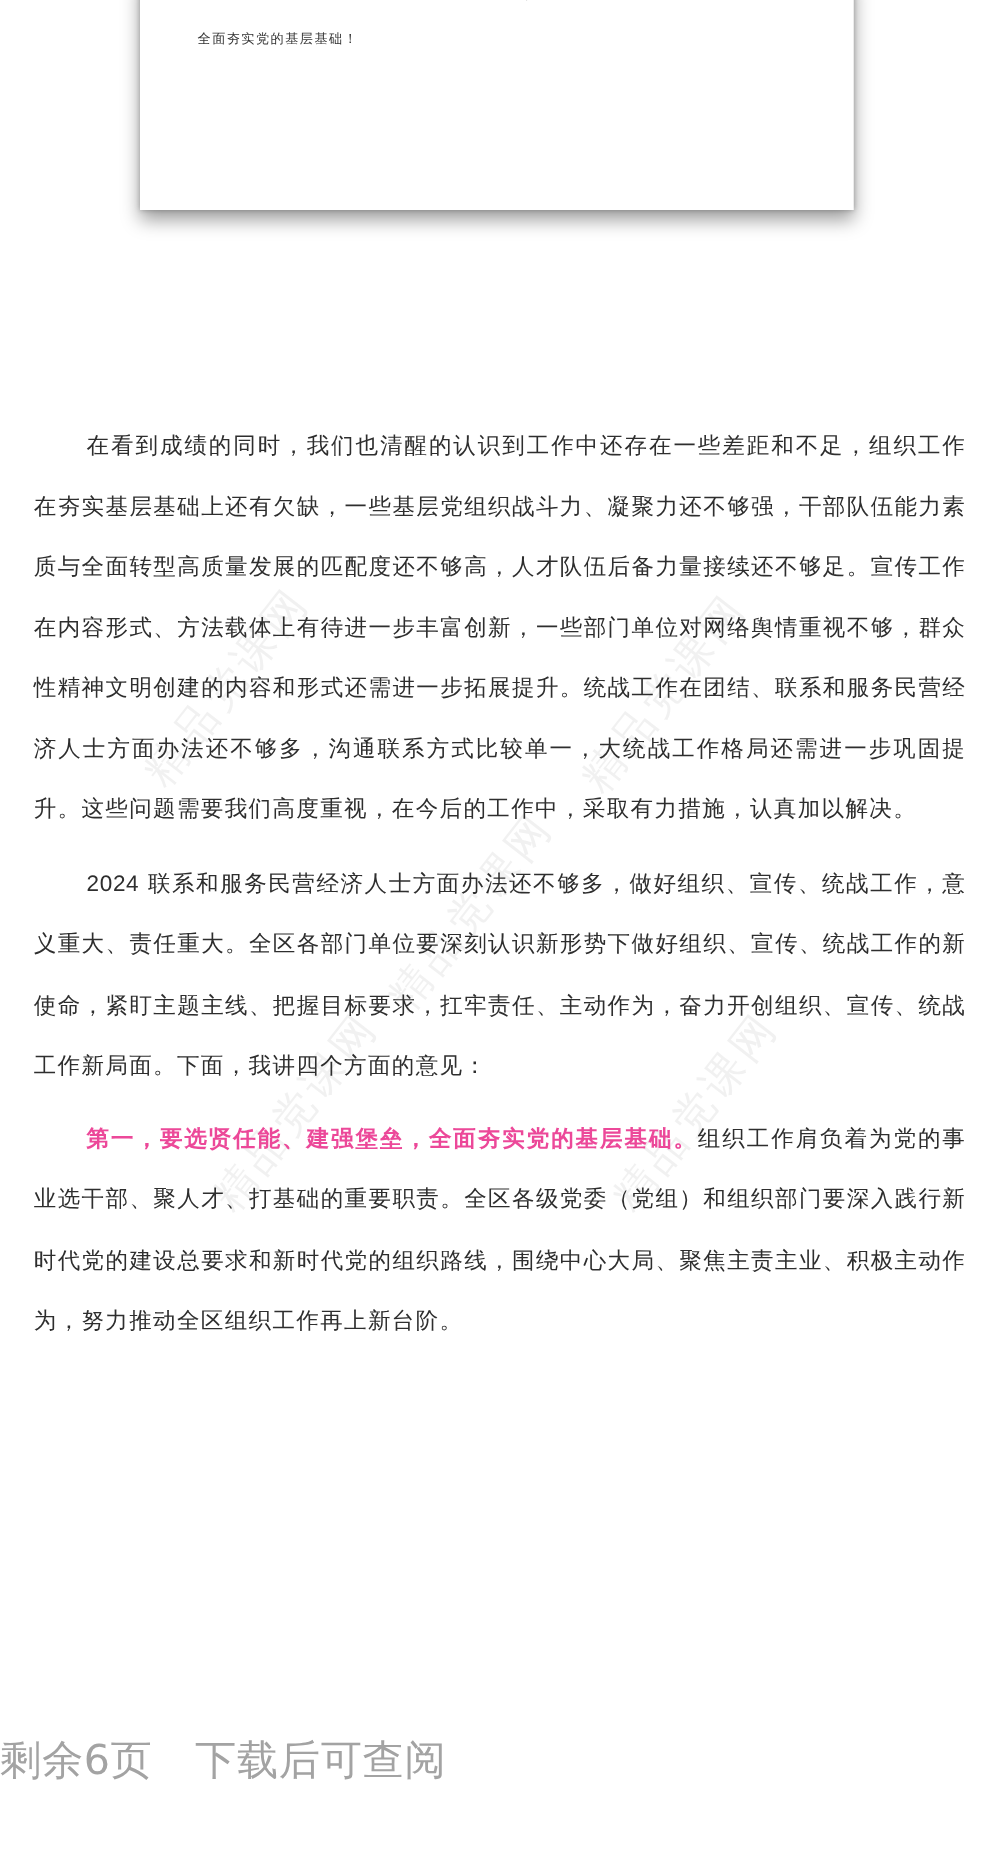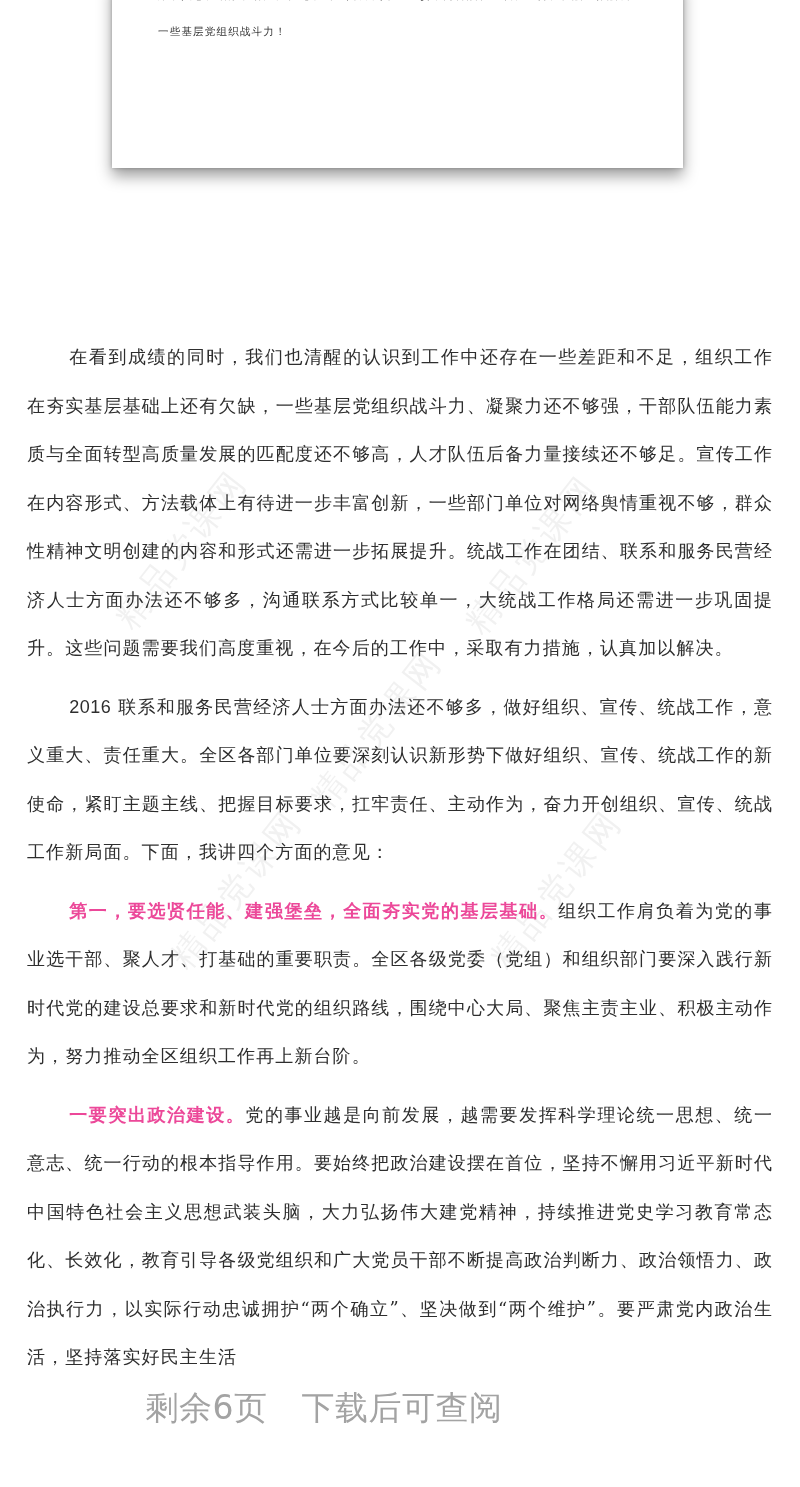--- a/index.html
+++ b/index.html
@@ -80,21 +80,20 @@
       z-index: 1;
       letter-spacing: 4px;
     }
 
     
     .remaining {
       position: absolute;
       left: 0;
       top: 1386px;
       width: 648px;
-      text-align: center;
       font-family: "DejaVu Sans", "Liberation Sans", sans-serif;
       font-size: 33px;
       color: #a3a3a3;
       letter-spacing: 0.5px;
       z-index: 2;
     }
     .remaining .gap {
       display: inline-block;
       width: 34px;
     }
@@ -104,34 +103,31 @@
 
 <div class="watermark" style="left:105px; top:610px;">精品党课网</div>
 <div class="watermark" style="left:455px; top:615px;">精品党课网</div>
 <div class="watermark" style="left:300px; top:790px;">精品党课网</div>
 <div class="watermark" style="left:160px; top:950px;">精品党课网</div>
 <div class="watermark" style="left:480px; top:950px;">精品党课网</div>
 
 <div class="page-card">
   <div class="card-text">
     <span class="card-line" style="margin-top:-14px;">聚了人心、增添了动力。在此，我谨代表中共 x 区委，向奋战在组织、宣传、统战工作战线上</span>
-    <span class="card-line" style="margin-top:6px;">一些基层党组织战斗力！</span>
+    <span class="card-line" style="margin-top:6px;">全面夯实党的基层基础！</span>
   </div>
 </div>
 
 <div class="doc">
   <p>
     <span>在看到成绩的同时，我们也清醒的认识到工作中还存在一些差距和不足，组织工作在夯实基层基础上还有欠缺，一些基层党组织战斗力、凝聚力还不够强，干部队伍能力素质与全面转型高质量发展的匹配度还不够高，人才队伍后备力量接续还不够足。宣传工作在内容形式、方法载体上有待进一步丰富创新，一些部门单位对网络舆情重视不够，群众性精神文明创建的内容和形式还需进一步拓展提升。统战工作在团结、联系和服务民营经济人士方面办法还不够多，沟通联系方式比较单一，大统战工作格局还需进一步巩固提升。这些问题需要我们高度重视，在今后的工作中，采取有力措施，认真加以解决。</span>
   </p>
   <p>
-    <span class="year">2016</span><span> 联系和服务民营经济人士方面办法还不够多，做好组织、宣传、统战工作，意义重大、责任重大。全区各部门单位要深刻认识新形势下做好组织、宣传、统战工作的新使命，紧盯主题主线、把握目标要求，扛牢责任、主动作为，奋力开创组织、宣传、统战工作新局面。下面，我讲四个方面的意见：</span>
+    <span class="year">2024</span><span> 联系和服务民营经济人士方面办法还不够多，做好组织、宣传、统战工作，意义重大、责任重大。全区各部门单位要深刻认识新形势下做好组织、宣传、统战工作的新使命，紧盯主题主线、把握目标要求，扛牢责任、主动作为，奋力开创组织、宣传、统战工作新局面。下面，我讲四个方面的意见：</span>
   </p>
   <p>
     <span class="lead">第一，要选贤任能、建强堡垒，全面夯实党的基层基础。</span><span>组织工作肩负着为党的事业选干部、聚人才、打基础的重要职责。全区各级党委（党组）和组织部门要深入践行新时代党的建设总要求和新时代党的组织路线，围绕中心大局、聚焦主责主业、积极主动作为，努力推动全区组织工作再上新台阶。</span>
-  </p>
-  <p>
-    <span class="lead">一要突出政治建设。</span><span>党的事业越是向前发展，越需要发挥科学理论统一思想、统一意志、统一行动的根本指导作用。要始终把政治建设摆在首位，坚持不懈用习近平新时代中国特色社会主义思想武装头脑，大力弘扬伟大建党精神，持续推进党史学习教育常态化、长效化，教育引导各级党组织和广大党员干部不断提高政治判断力、政治领悟力、政治执行力，以实际行动忠诚拥护“两个确立”、坚决做到“两个维护”。要严肃党内政治生活，坚持落实好民主生活</span>
   </p>
 </div>
 
 <div class="remaining">
   <span>剩余6页</span><span class="gap"></span><span>下载后可查阅</span>
 </div>
 
 </body></html>

